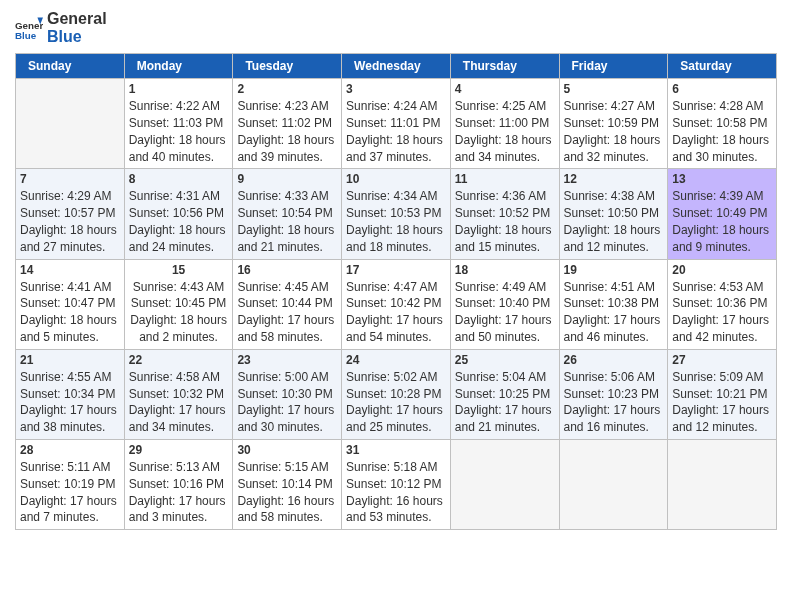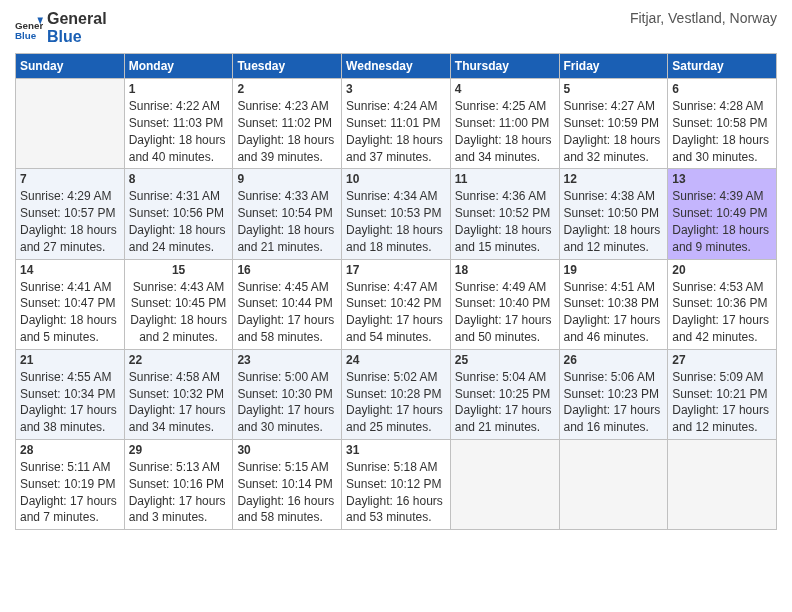--- a/index.html
+++ b/index.html
@@ -47,21 +47,21 @@
     .calendar-table {
       width: 100%;
       border-collapse: collapse;
       table-layout: fixed;
     }
     .calendar-table th {
       background: #1a5fb4;
       color: #fff;
       font-size: 12px;
       font-weight: bold;
-      padding: 5px 4px;
+      padding: 5px 12px;
       text-align: left;
       border: 1px solid #c0c0c0;
     }
     .calendar-table td {
       vertical-align: top;
       border: 1px solid #c0c0c0;
       padding: 3px 4px;
       font-size: 9.5px;
       color: #333;
       height: 82px;
@@ -98,21 +98,20 @@
         <text x="0" y="22" font-size="14" font-weight="bold" fill="#333">General</text>
         <text x="0" y="36" font-size="14" font-weight="bold" fill="#1a5fb4">Blue</text>
         <polygon points="32,5 40,5 36,15" fill="#1a5fb4"></polygon>
       </svg>
       <div style="display:flex;flex-direction:column;line-height:1.1;">
         <span style="font-size:16px;font-weight:bold;color:#333;">General</span>
         <span style="font-size:16px;font-weight:bold;color:#1a5fb4;">Blue</span>
       </div>
     </div>
     <div class="title-block">
-      <div class="location-title">Fitjar, Vestland, Norway</div>
     </div>
   </div>
 
   <table class="calendar-table">
     <thead>
       <tr>
 
       <th>Sunday</th>
           <th>Monday</th>
           <th>Tuesday</th>

